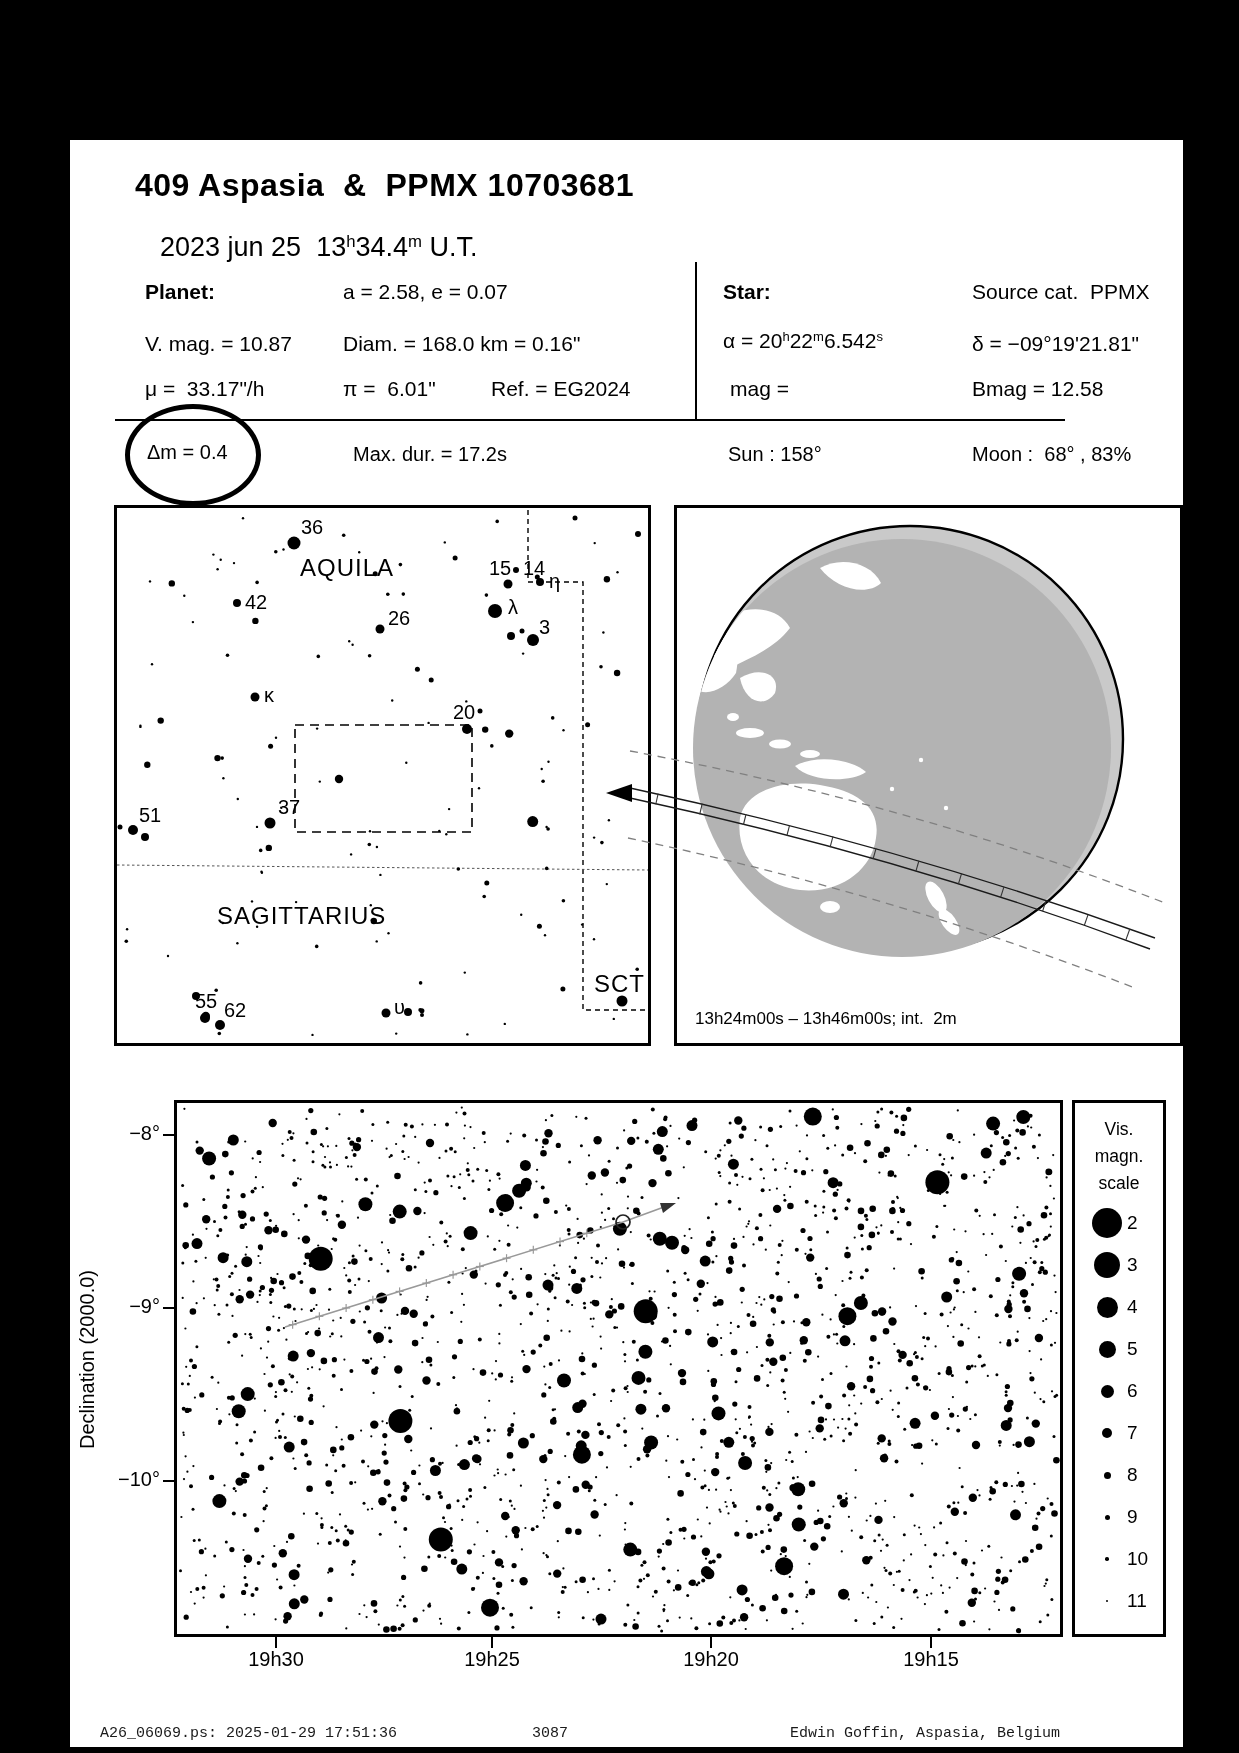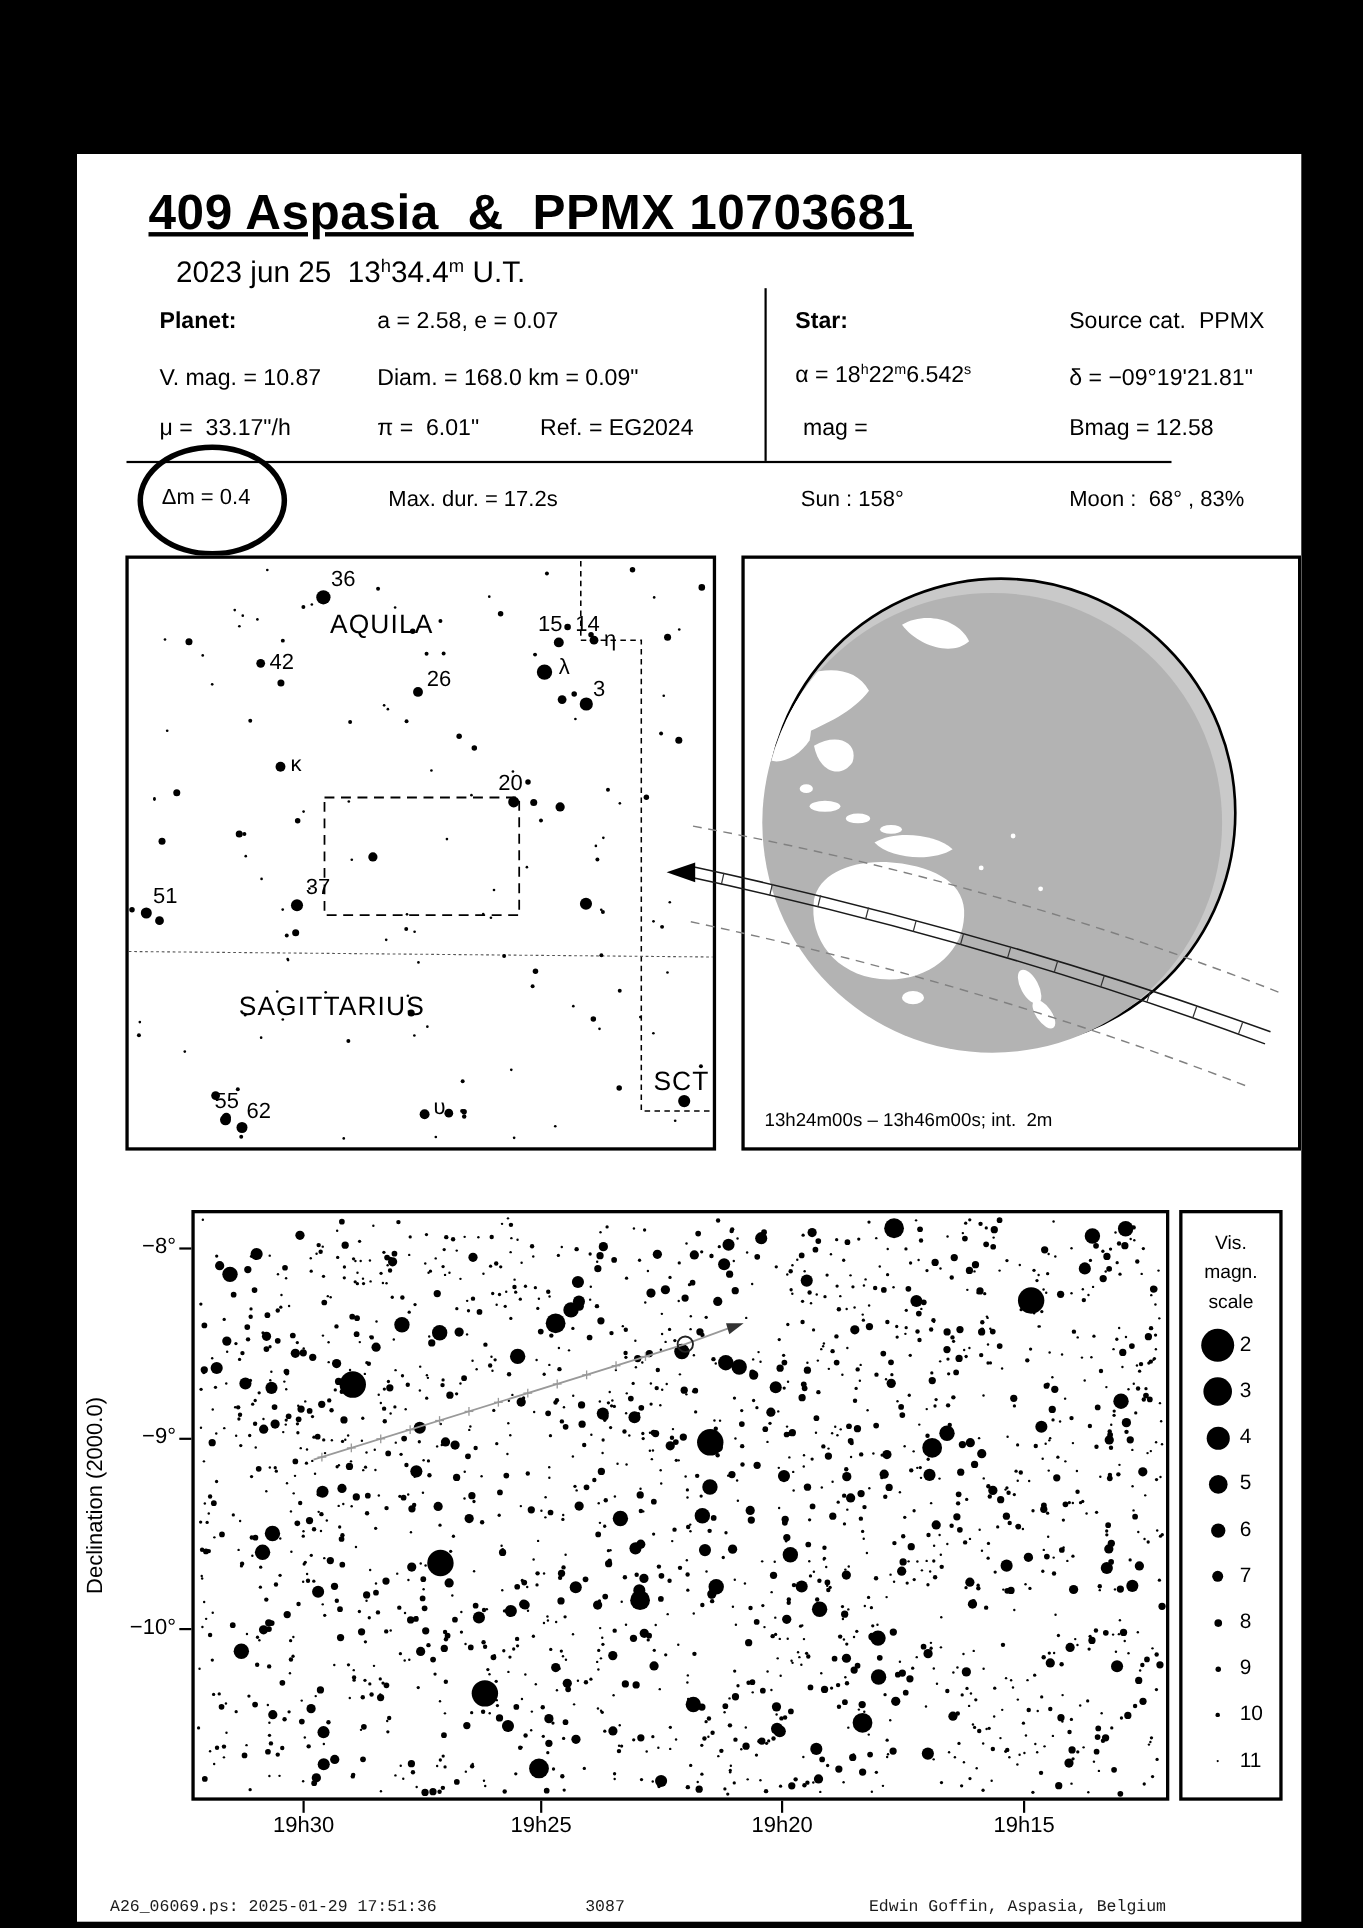--- a/index.html
+++ b/index.html
@@ -4,21 +4,21 @@
 <style>
   html,body{margin:0;padding:0;background:#000;}
   #root{position:relative;width:1239px;height:1753px;background:#000;overflow:hidden;
         font-family:"Liberation Sans",sans-serif;color:#000;}
   #page{position:absolute;left:70px;top:140px;width:1113px;height:1607px;background:#fff;}
   .lbl{position:absolute;white-space:pre;line-height:1.1;}
   .t21{font-size:21px;}
   .t20{font-size:20px;}
   .bold{font-weight:bold;}
   sup.u{font-size:62%;vertical-align:0.55em;}
-  #doc-title{font-size:45px;font-weight:bold;letter-spacing:0.5px;text-decoration:underline;}
+  #doc-title{font-size:32px;font-weight:bold;letter-spacing:0.5px;}
   #doc-date{font-size:27px;}
   .vline{position:absolute;width:2px;background:#000;}
   .hline{position:absolute;height:2px;background:#000;}
   .oval{position:absolute;border:5px solid #000;border-radius:50%;}
   .boxframe{position:absolute;border:3px solid #000;background:#fff;}
   .star-label{position:absolute;font-size:20px;white-space:pre;}
   .const-label{position:absolute;font-size:24px;letter-spacing:1px;white-space:pre;}
   .tick{position:absolute;background:#000;}
   .xticklab{position:absolute;width:90px;text-align:center;font-size:20px;}
   .yticklab{position:absolute;width:64px;text-align:right;font-size:20px;}
@@ -41,22 +41,22 @@
   <div class="lbl" id="doc-title" style="left:65px;top:28px">409 Aspasia  &amp;  PPMX 10703681</div>
   <div class="lbl" id="doc-date" style="left:90px;top:93px"><span>2023 jun 25  13</span><sup class="u">h</sup><span>34.4</span><sup class="u">m</sup><span> U.T.</span></div>
 
   <div>
     <div class="lbl t21 bold" style="left:75px;top:140px">Planet:</div>
     <div class="lbl t21" style="left:273px;top:140px">a = 2.58, e = 0.07</div>
     <div class="lbl t21 bold" style="left:653px;top:140px">Star:</div>
     <div class="lbl t21" style="left:902px;top:140px">Source cat.  PPMX</div>
 
     <div class="lbl t21" style="left:75px;top:192px">V. mag. = 10.87</div>
-    <div class="lbl t21" style="left:273px;top:192px">Diam. = 168.0 km = 0.09"</div>
-    <div class="lbl t21" style="left:653px;top:189px"><span>α = 18</span><sup class="u">h</sup><span>22</span><sup class="u">m</sup><span>6.542</span><sup class="u">s</sup></div>
+    <div class="lbl t21" style="left:273px;top:192px">Diam. = 168.0 km = 0.16"</div>
+    <div class="lbl t21" style="left:653px;top:189px"><span>α = 20</span><sup class="u">h</sup><span>22</span><sup class="u">m</sup><span>6.542</span><sup class="u">s</sup></div>
     <div class="lbl t21" style="left:902px;top:192px">δ = −09°19'21.81"</div>
 
     <div class="lbl t21" style="left:75px;top:237px">μ =  33.17"/h</div>
     <div class="lbl t21" style="left:273px;top:237px">π =  6.01"</div>
     <div class="lbl t21" style="left:421px;top:237px">Ref. = EG2024</div>
     <div class="lbl t21" style="left:660px;top:237px">mag =</div>
     <div class="lbl t21" style="left:902px;top:237px">Bmag = 12.58</div>
 
     <div class="vline" style="left:625px;top:122px;height:157px"></div>
     <div class="hline" style="left:45px;top:279px;width:950px"></div>

